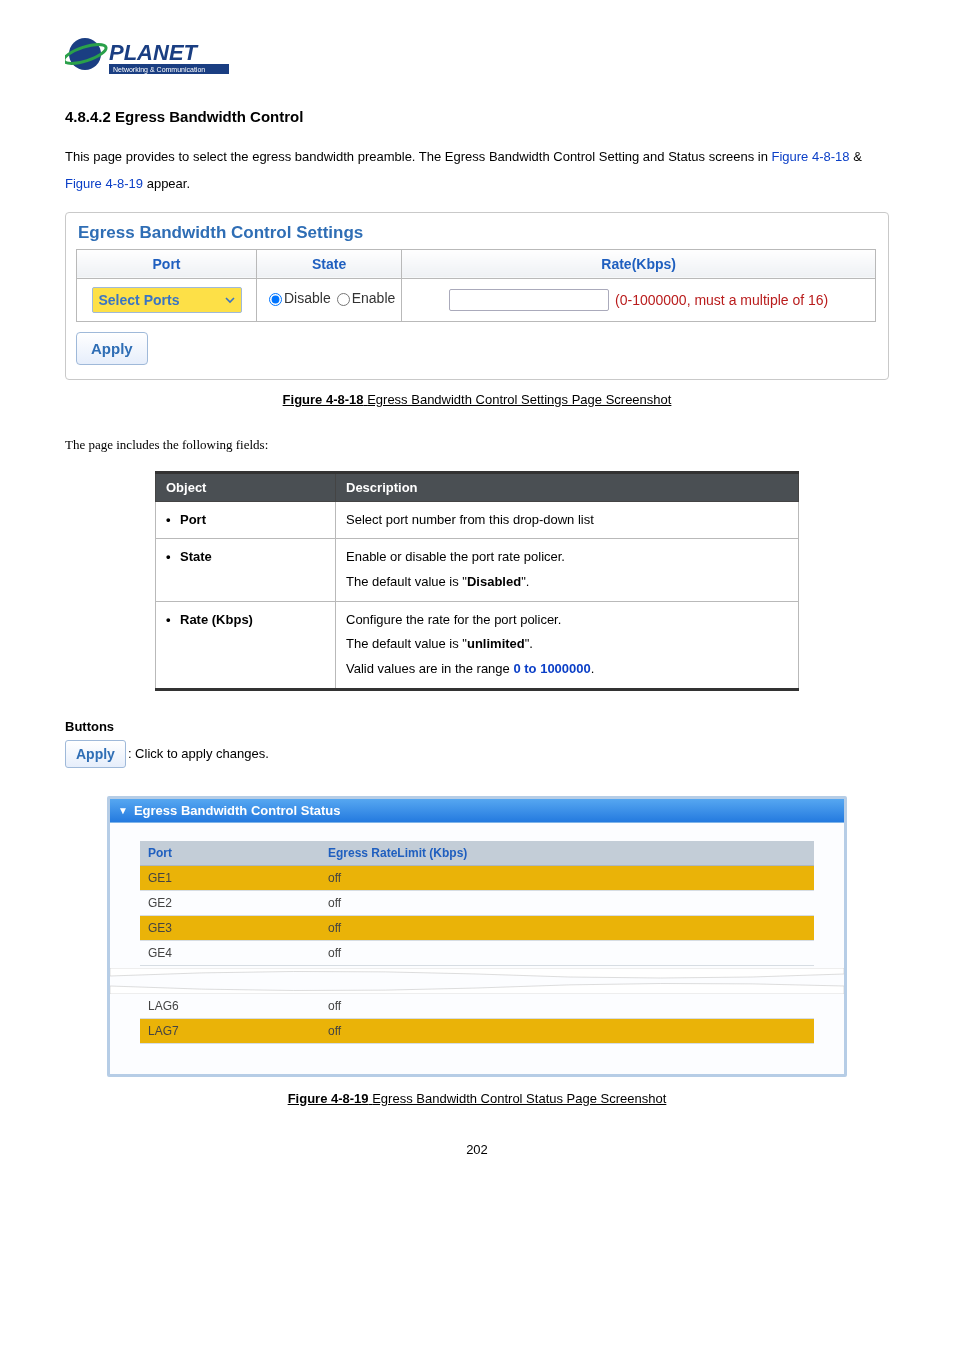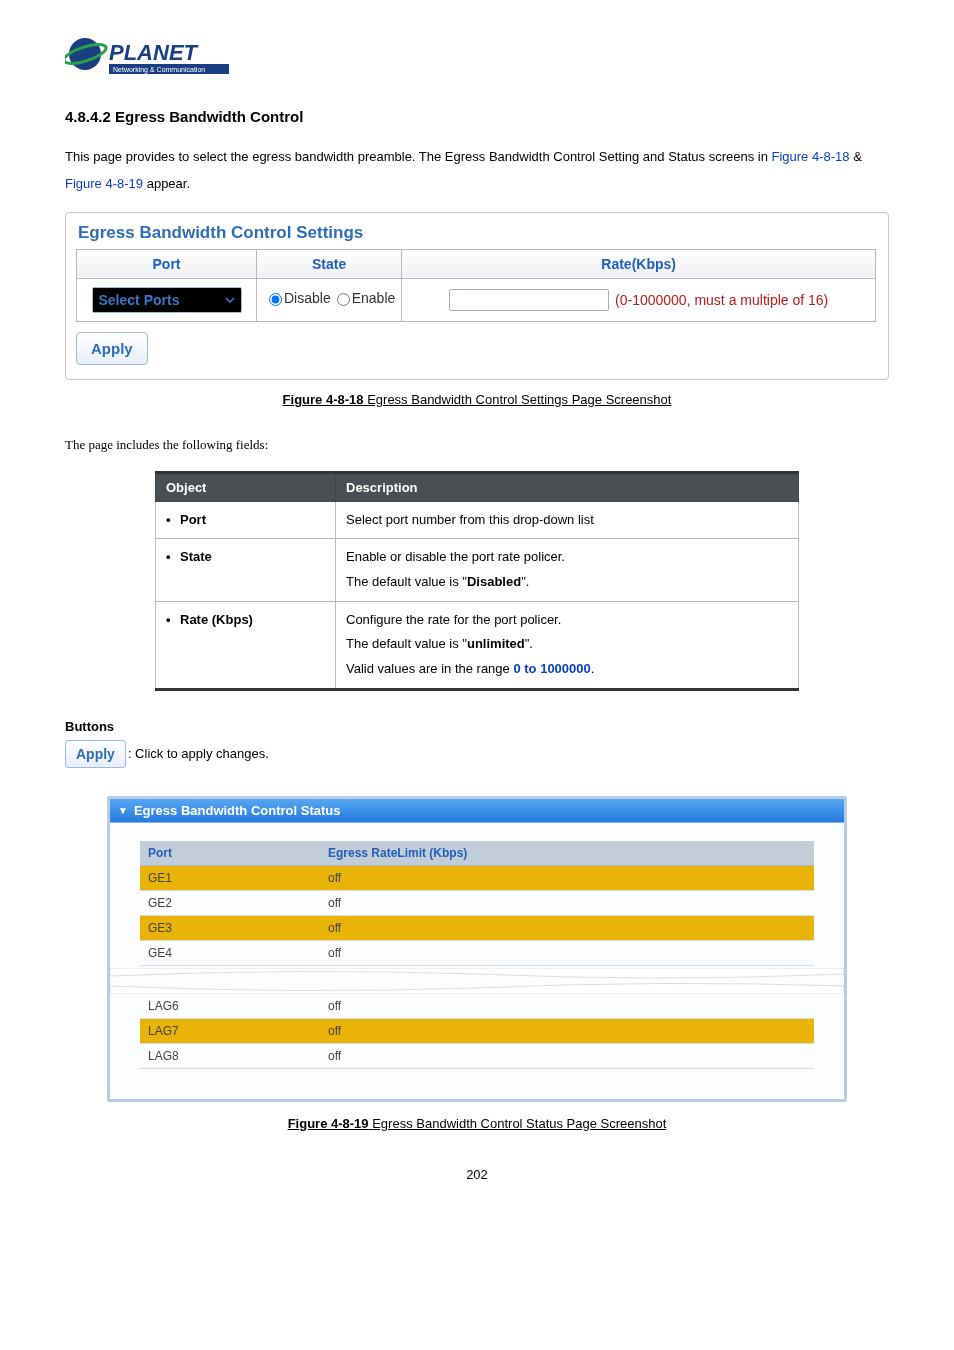--- a/index.html
+++ b/index.html
@@ -55,21 +55,21 @@
   }
   .select-ports {
     display: inline-flex;
     align-items: center;
     justify-content: space-between;
     width: 150px;
     border: 1px solid #9fb9d9;
     border-radius: 2px;
     padding: 4px 6px;
     color: #3a74c4;
-    background: #000000;
+    background: #fde047;
     font-weight: bold;
   }
   .select-ports svg { flex-shrink:0; }
   .radio-row { display:inline-flex; align-items:flex-end; font-size:14px; color:#333; }
   .radio-row input { margin: 0 2px 0 6px; }
   .rate-cell { display:flex; align-items:center; justify-content:center; gap:6px; }
   .rate-input {
     width: 160px;
     height: 22px;
     border: 1px solid #aab;
@@ -327,24 +327,20 @@
     <table class="status-tbl">
       <tbody>
           <tr>
             <td class="port-col">LAG6</td>
             <td>off</td>
           </tr>
       <tr class="alt">
             <td class="port-col">LAG7</td>
             <td>off</td>
           </tr>
-      <tr>
-            <td class="port-col">LAG8</td>
-            <td>off</td>
-          </tr>
     </tbody>
       </table>
   </div>
 </div>
 
 <div class="fig-caption" style="margin-top:14px;">
   <span class="fig-num">Figure 4-8-19</span>
   <span> Egress Bandwidth Control Status Page Screenshot</span>
 </div>
 

